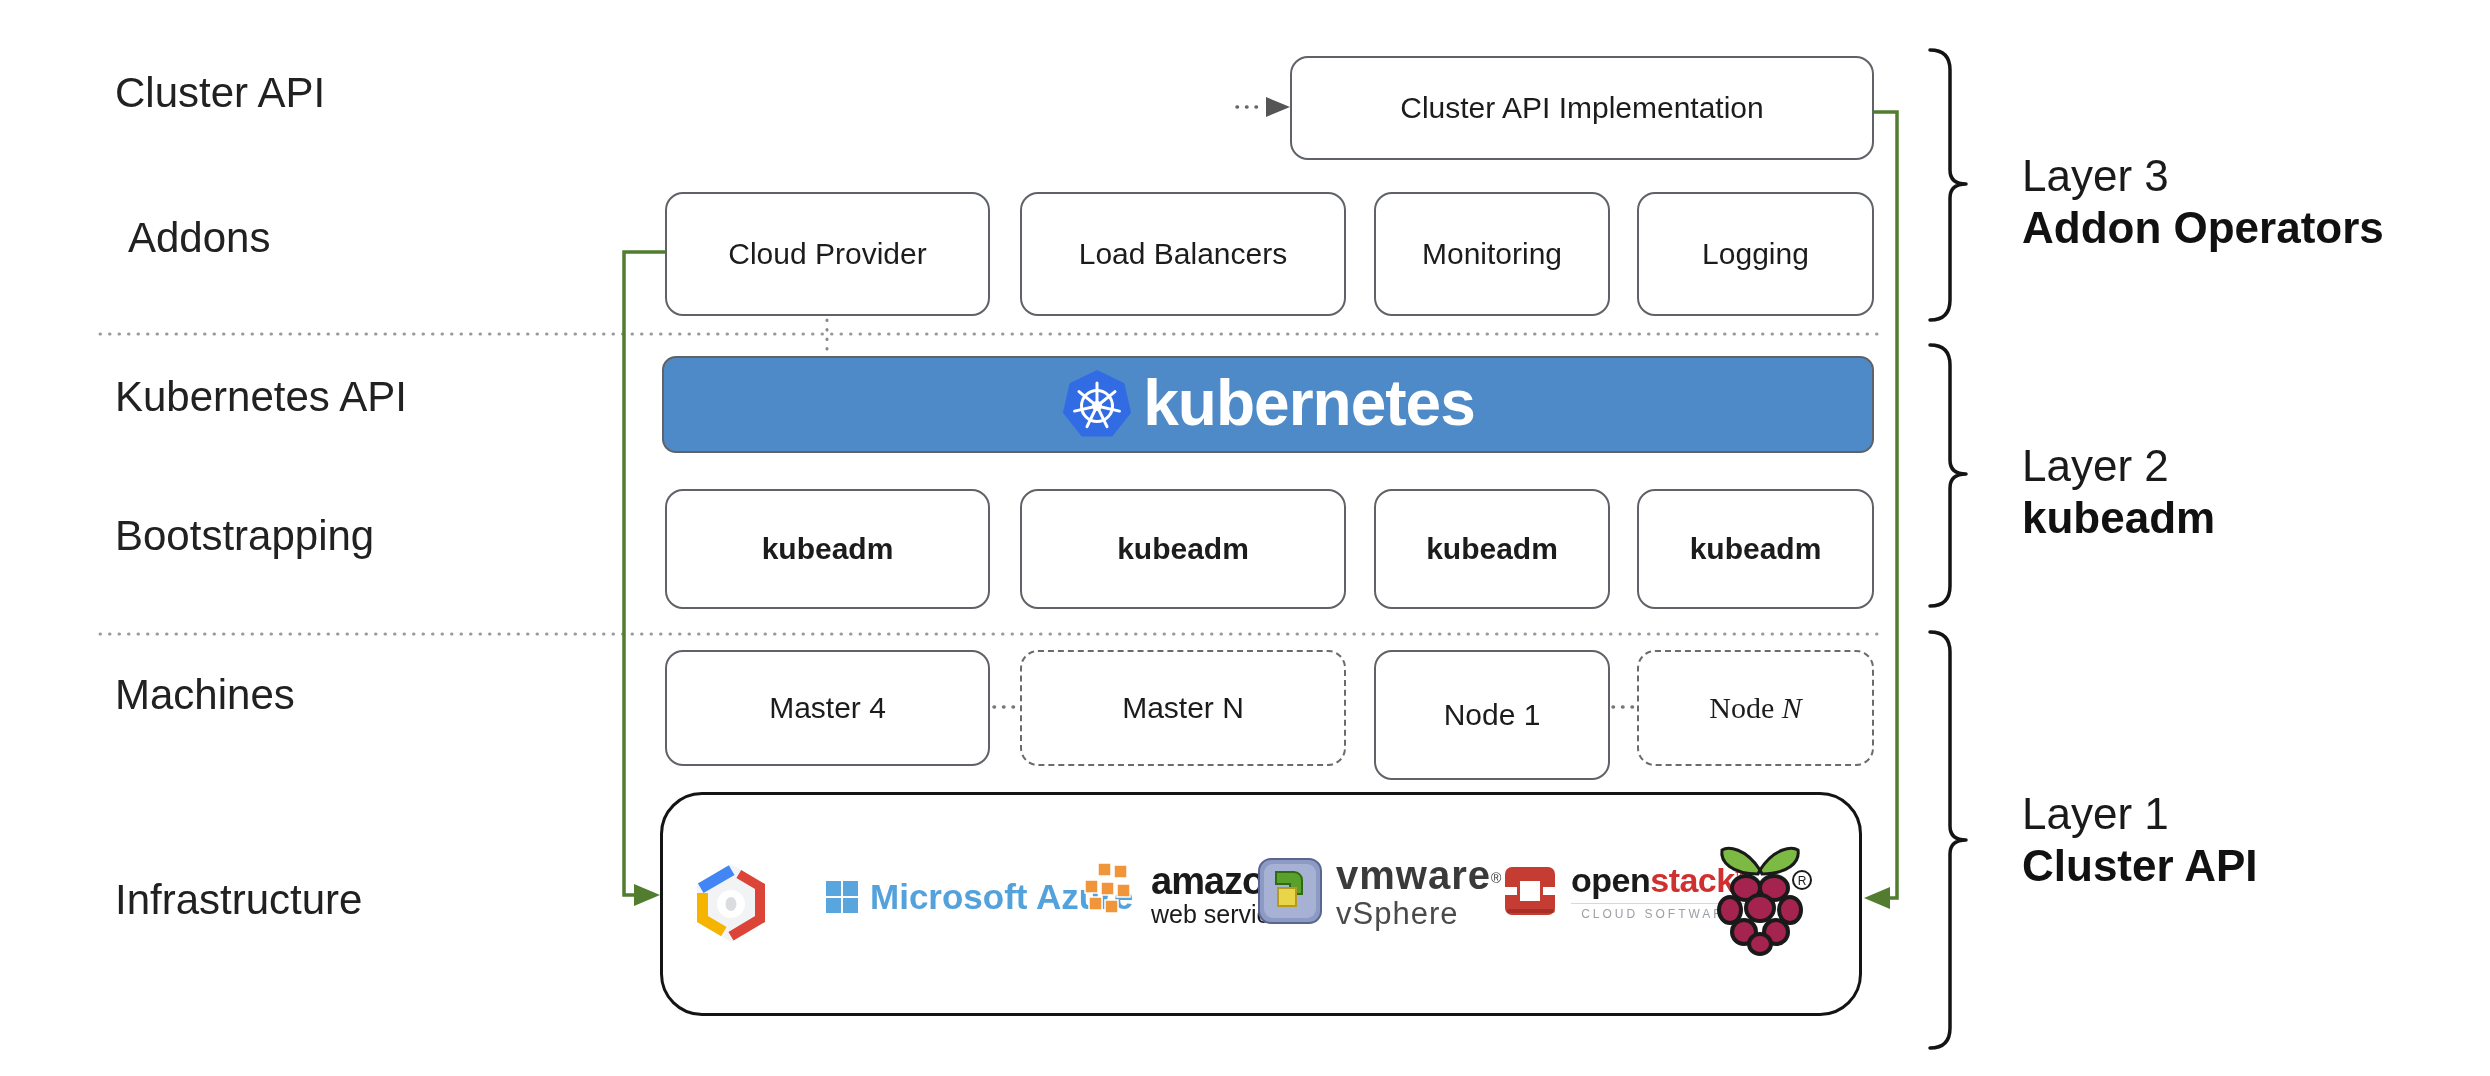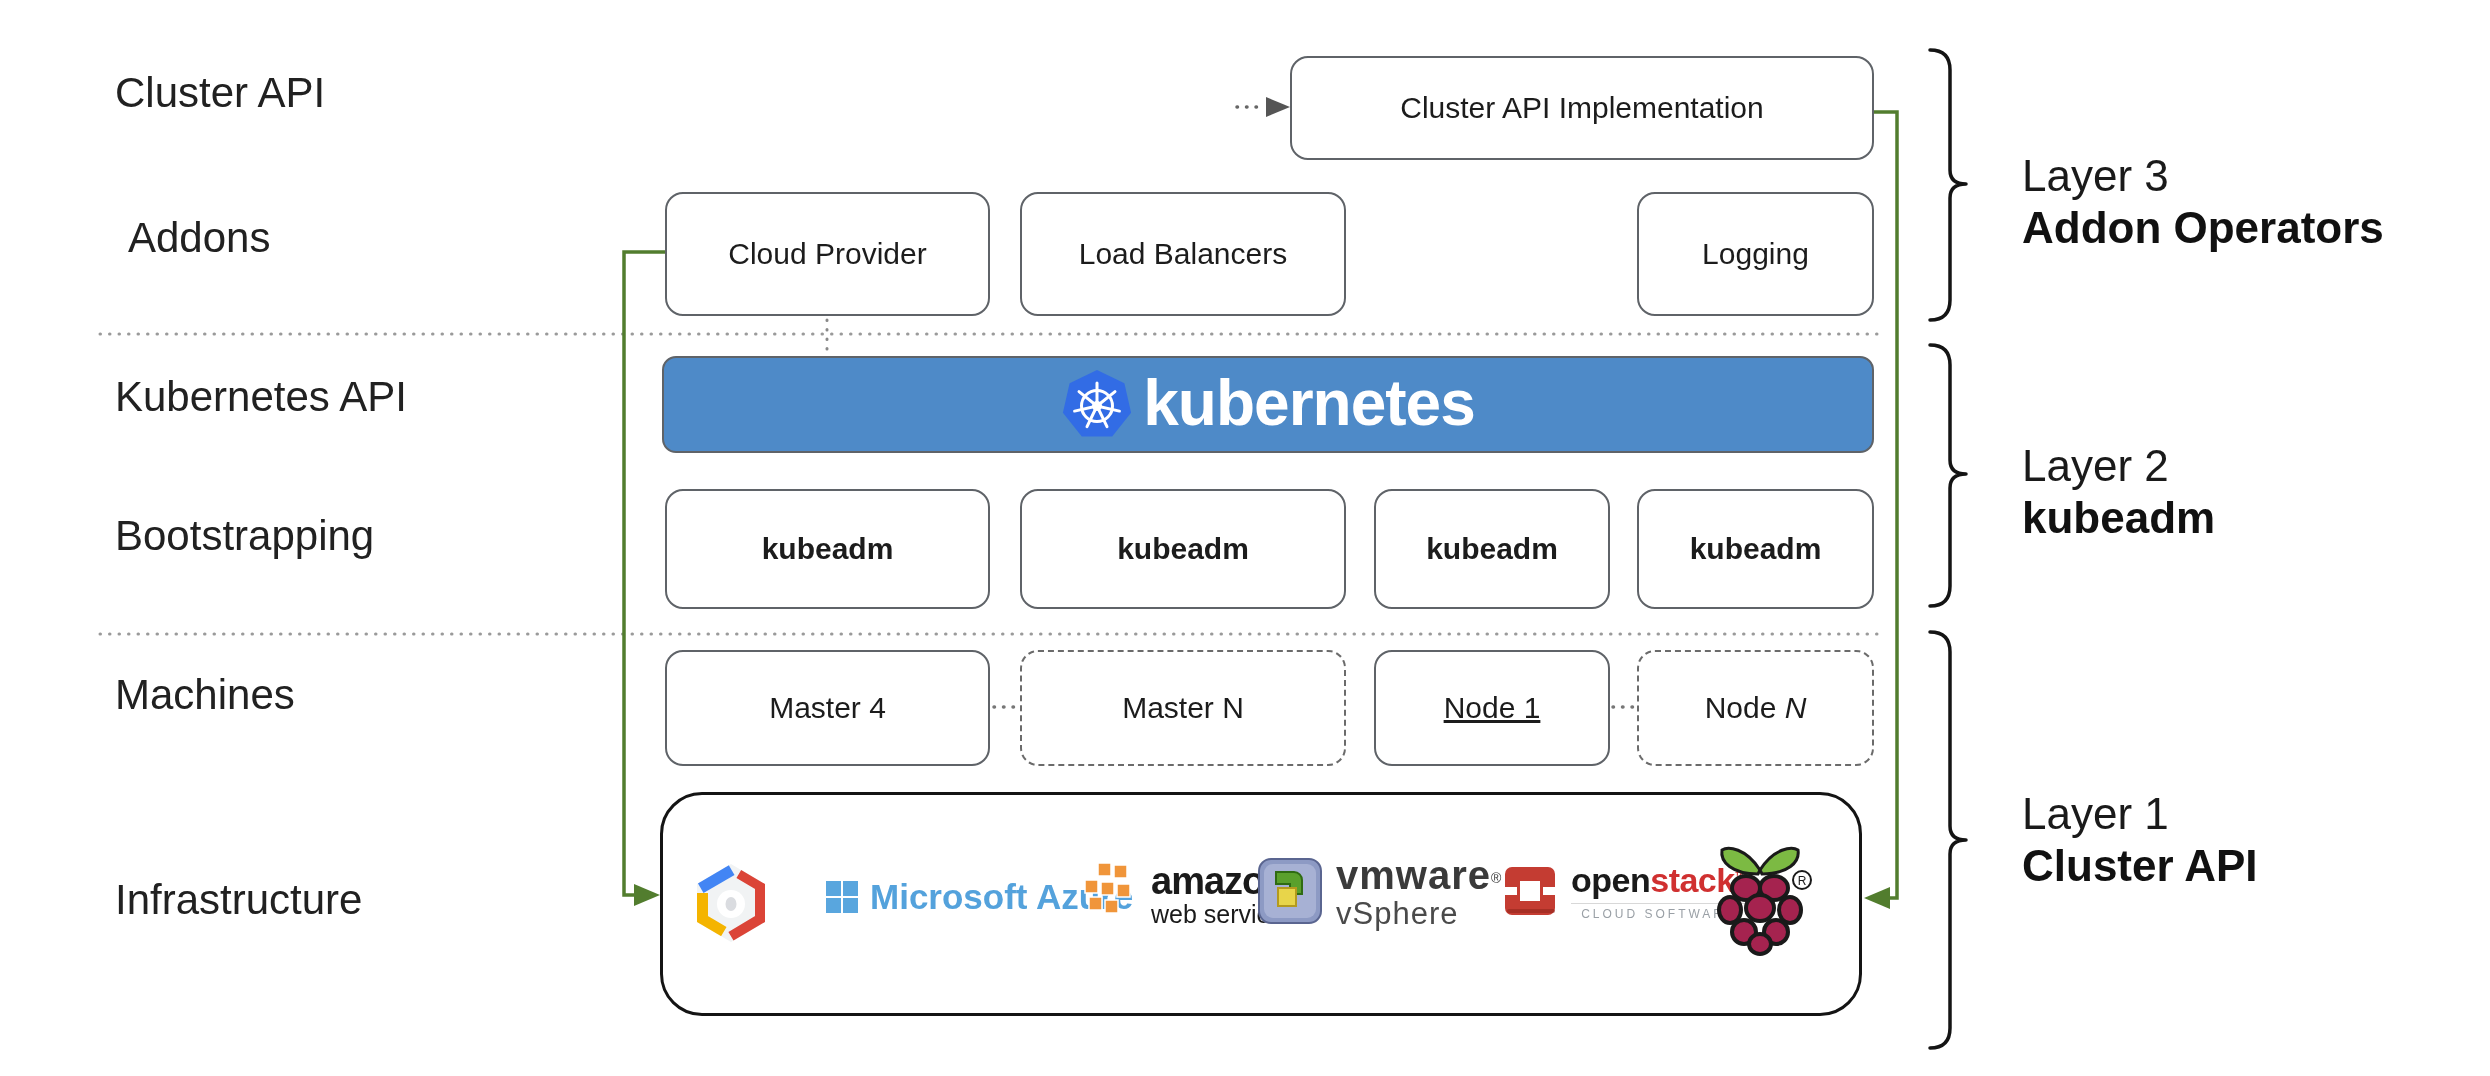--- a/index.html
+++ b/index.html
@@ -52,20 +52,23 @@
   <div class="box" style="left:1290px;top:56px;width:584px;height:104px;">
     <span>Cluster API Implementation</span>
   </div>
 
   <div class="box" style="left:665px;top:192px;width:325px;height:124px;">
     <span>Cloud Provider</span>
     </div>
   <div class="box" style="left:1020px;top:192px;width:326px;height:124px;">
     <span>Load Balancers</span>
     </div>
+  <div class="box" style="left:1374px;top:192px;width:236px;height:124px;">
+    <span>Monitoring</span>
+    </div>
   <div class="box" style="left:1637px;top:192px;width:237px;height:124px;">
     <span>Logging</span>
     </div>
 
   <div class="banner">
     <span>
       <svg width="72" height="74" viewBox="0 0 72 74">
         <polygon points="36,2 63.4,15.2 70.1,44.8 51.2,68.5 20.8,68.5 1.9,44.8 8.6,15.2" fill="#326ce5"></polygon>
         <g stroke="#ffffff" stroke-width="3" stroke-linecap="round" fill="none">
           <circle cx="36" cy="38" r="15.5"></circle>
@@ -95,24 +98,24 @@
   <div class="box bold" style="left:1637px;top:489px;width:237px;height:120px;">
     <span>kubeadm</span>
     </div>
 
   <div class="box" style="left:665px;top:650px;width:325px;height:116px;">
     <span>Master 4</span>
     </div>
   <div class="box dashed" style="left:1020px;top:650px;width:326px;height:116px;">
     <span>Master N</span>
     </div>
-  <div class="box" style="left:1374px;top:650px;width:236px;height:116px;text-decoration:underline;">
+  <div class="box" style="left:1374px;top:650px;width:236px;height:130px;">
     <span>Node 1</span>
     </div>
-  <div class="box dashed" style="left:1637px;top:650px;width:237px;height:116px;">
+  <div class="box dashed" style="left:1637px;top:650px;width:237px;height:116px;font-family:Liberation Serif, serif;">
     <span><span>Node </span><span class="italicN">N</span></span>
     </div>
 
   <div class="infra"></div>
 
   <span class="abs" style="left:692px;top:860px;">
     <svg width="78" height="86" viewBox="0 0 78 86">
       <defs>
           <clipPath id="hexclip">
             <polygon points="39,4 73,24 73,62 39,82 5,62 5,24"></polygon>

